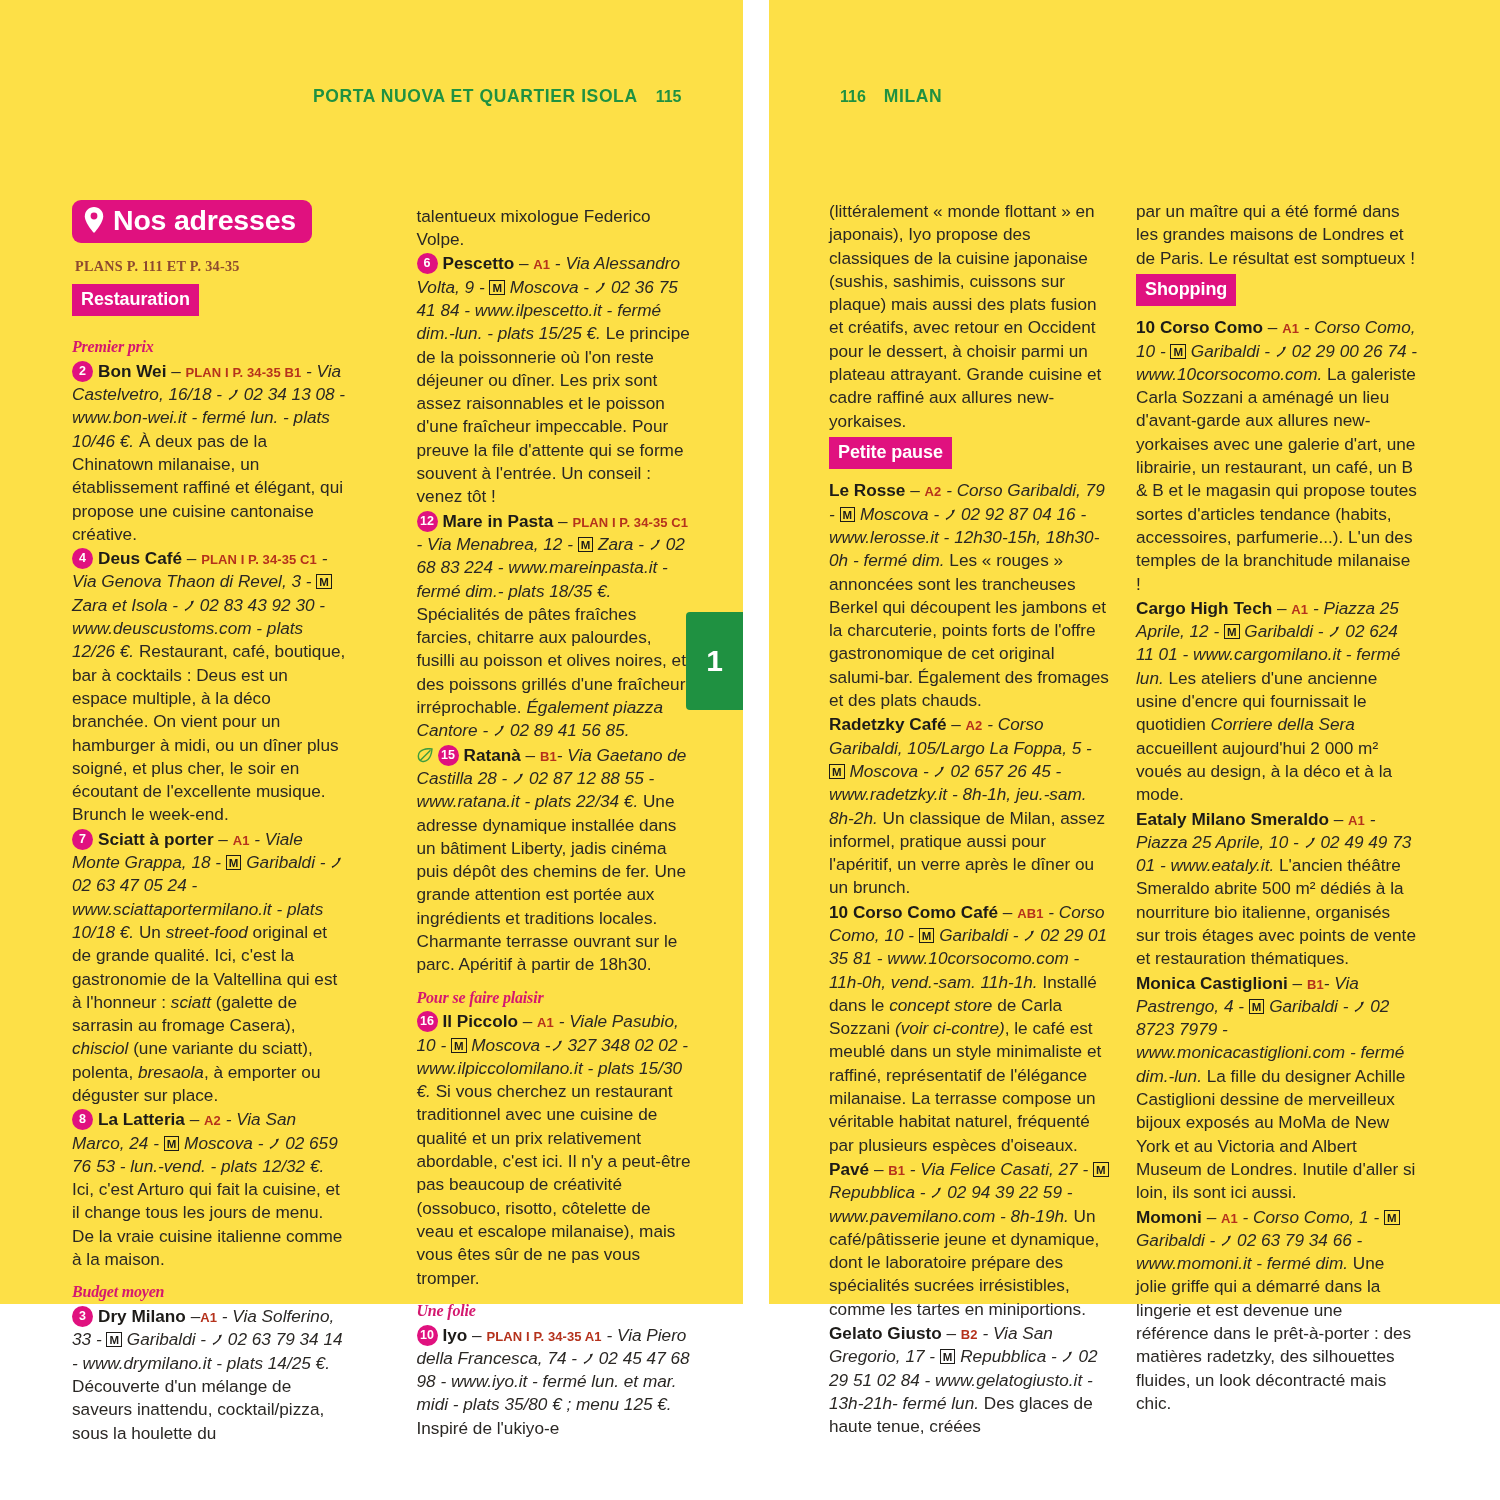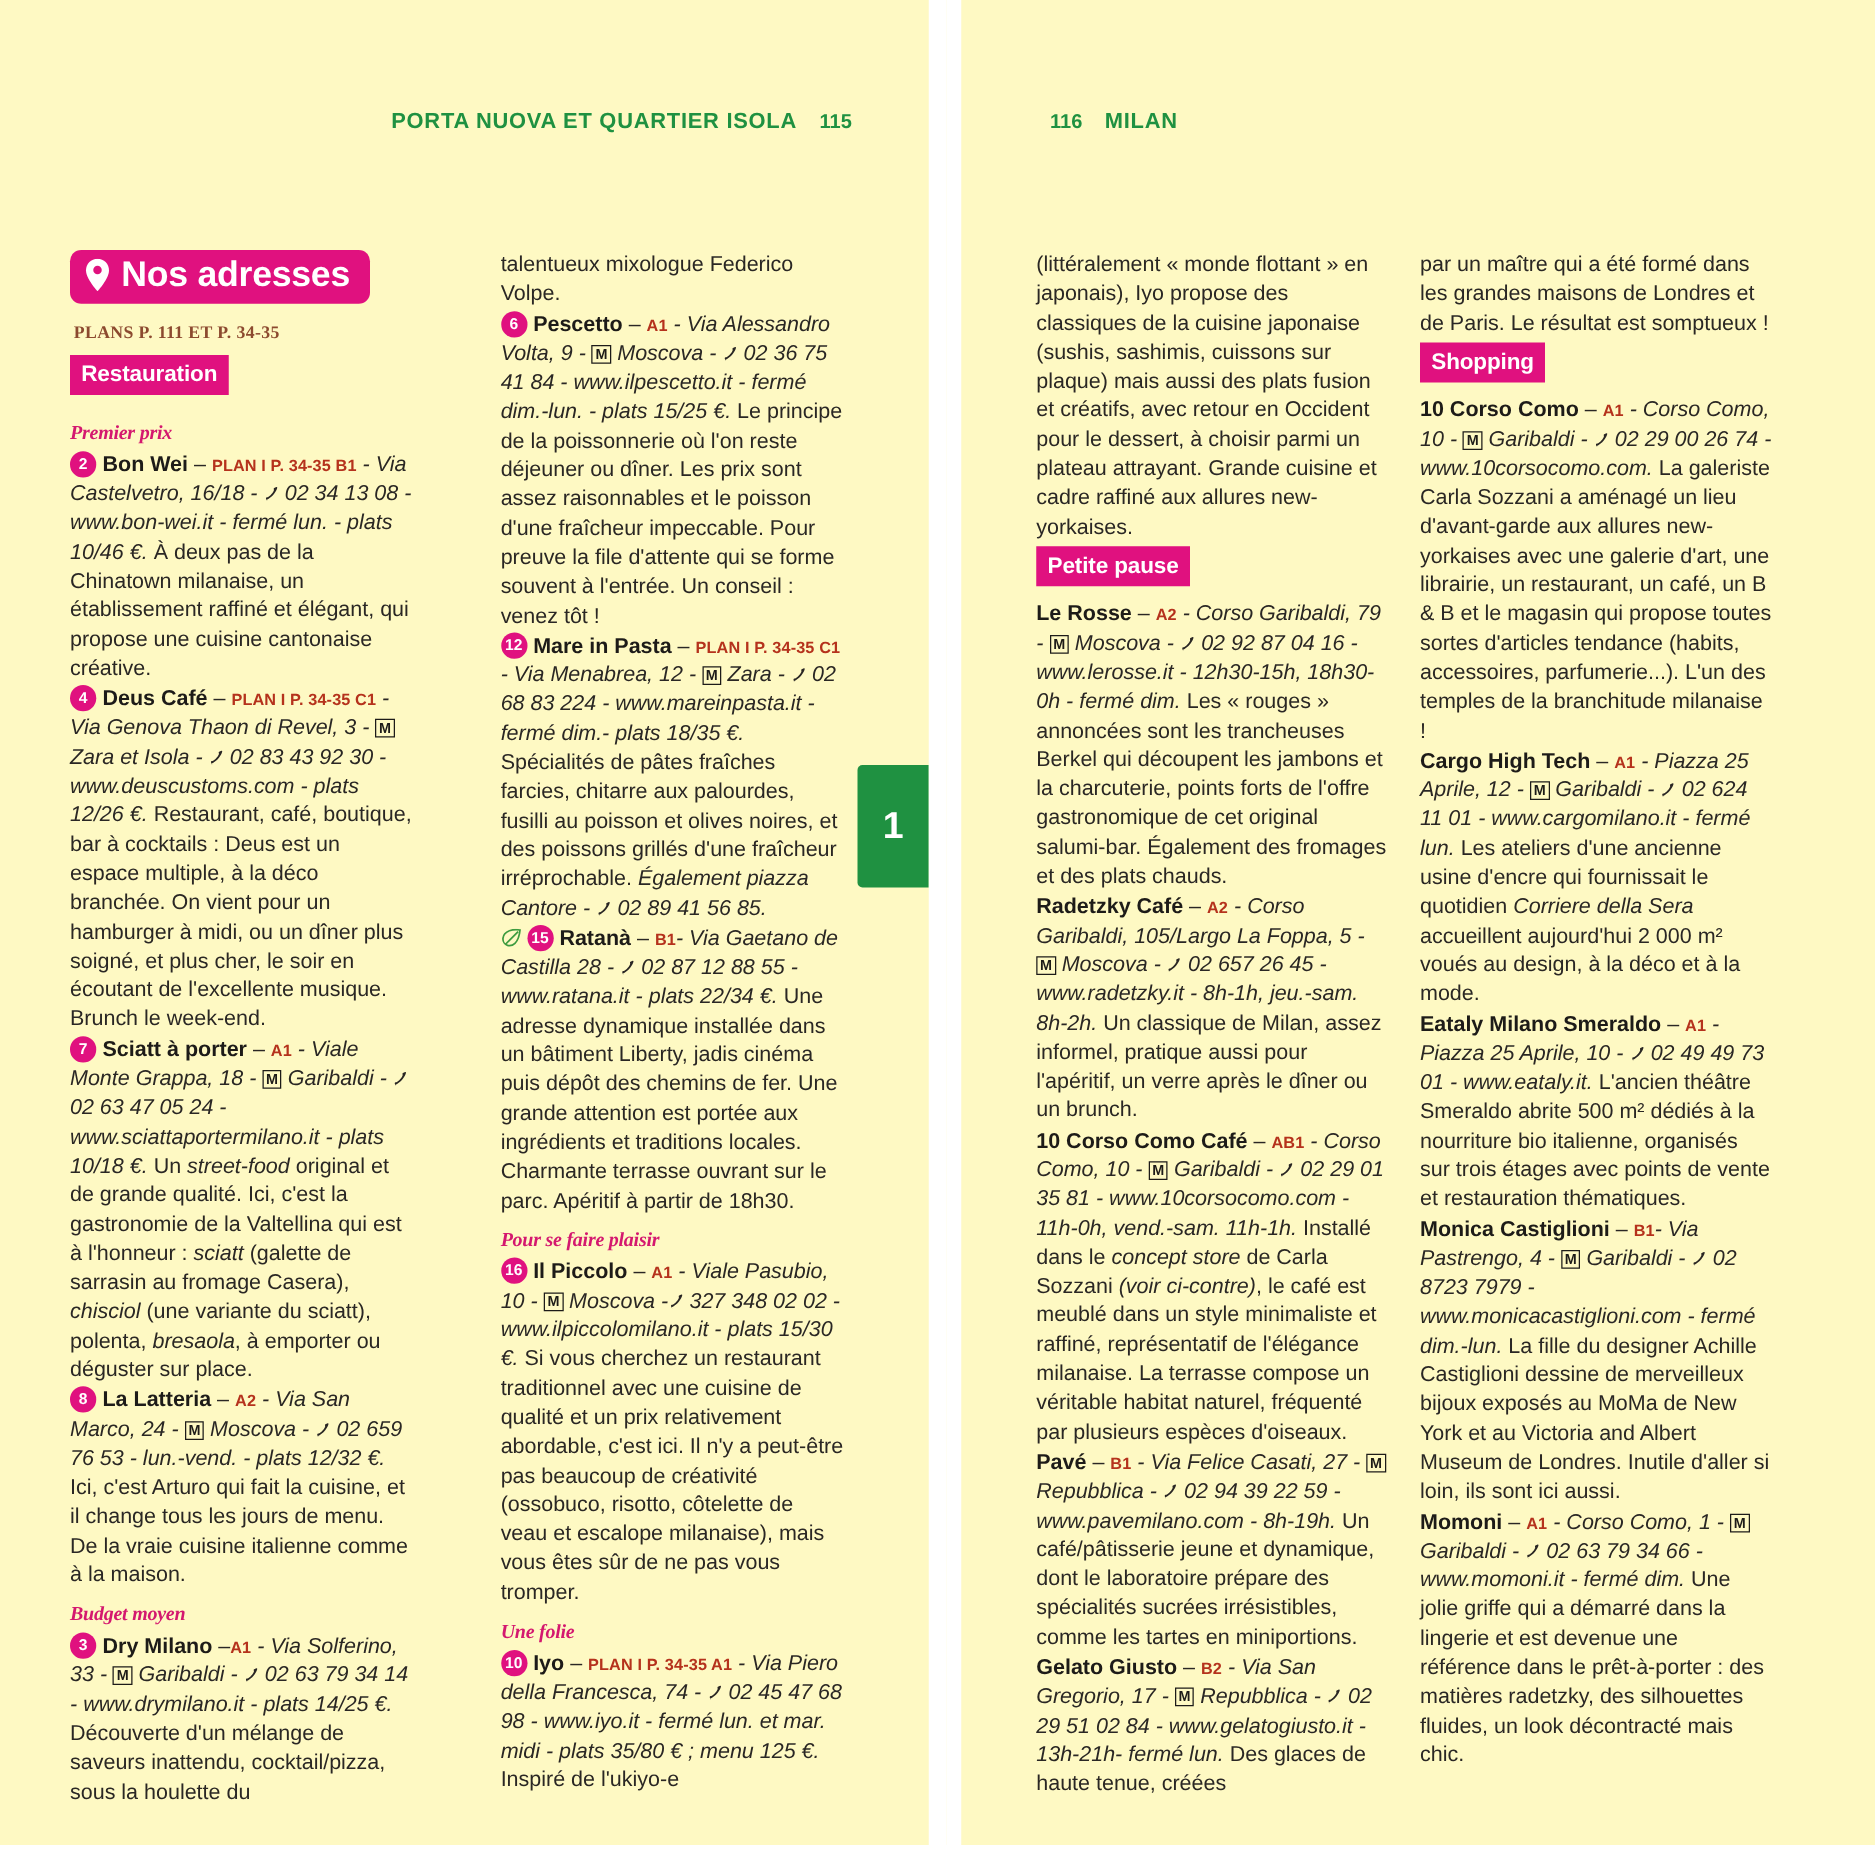--- a/index.html
+++ b/index.html
@@ -14,22 +14,22 @@
     overflow: hidden;
   }
   .spread {
     position: relative;
     width: 1500px;
     height: 1500px;
     display: flex;
   }
   .page {
     position: relative;
-    background: #fef9c3;
-    height: 1476px;
+    background: #fde047;
+    height: 1304px;
     box-sizing: border-box;
   }
   .page-left  { width: 757px; }
   .gutter     { width: 12px; background: #ffffff; height:1500px; }
   .page-right { width: 731px; }
 
   
   .runhead {
     position: absolute;
     top: 86px;
@@ -49,21 +49,21 @@
   .runhead-left  { left: 313px; }
   .runhead-right { left: 67px; }
   .runhead .sep { display:inline-block; width:14px; }
 
   
   .cols {
     position: absolute;
     top: 200px;
     display: flex;
   }
-  .cols-left  { left: 56px;  width: 620px; }
+  .cols-left  { left: 72px;  width: 620px; align-items: center; }
   .cols-right { left: 60px;  width: 615px; }
   .col {
     width: 288px;
     font-size: 17.2px;
     line-height: 1.355;
     color: #2a2724;
     text-align: left;
     hyphens: none;
   }
   .col + .col { margin-left: 69px; }

